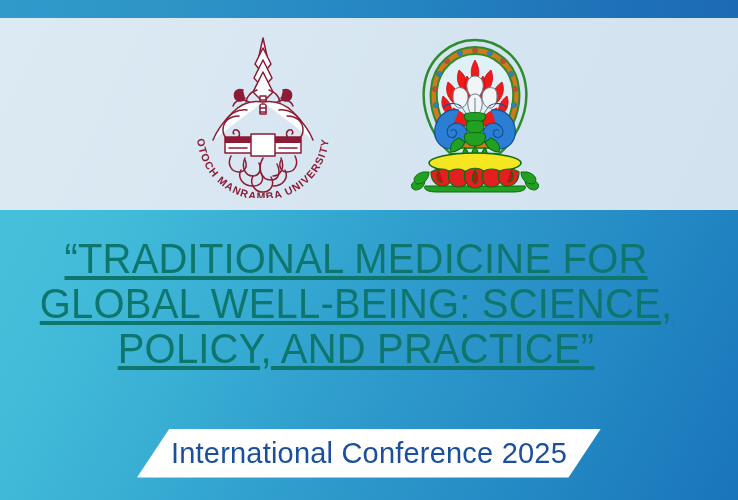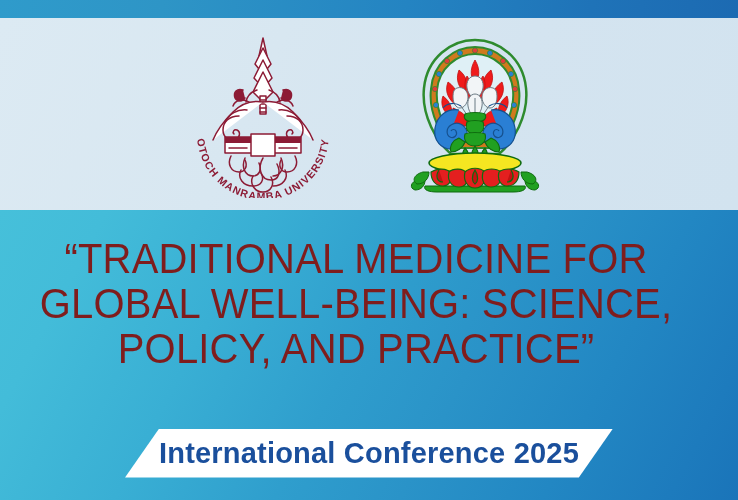--- a/index.html
+++ b/index.html
@@ -62,21 +62,22 @@
                 #1a74b9 100%);
   }
 
   
   .title-block {
     position: absolute;
     left: 0;
     top: 236px;
     width: 712px;
     text-align: center;
-    color: #7f1d1d;
+    color: #0f766e;
+    text-decoration: underline;
   }
   .title-line {
     font-family: "Liberation Sans Narrow", "Liberation Sans", sans-serif;
     font-weight: 400;
     font-size: 43px;
     line-height: 45px;
     letter-spacing: 0.2px;
     white-space: nowrap;
     transform: scaleX(0.93);
     transform-origin: center center;
@@ -96,21 +97,21 @@
   .banner {
     position: relative;
     background: #ffffff;
     padding: 5px 34px 6px 34px;
     clip-path: polygon(7% 0%, 100% 0%, 93% 100%, 0% 100%);
     display: inline-block;
   }
   .banner-text {
     font-family: "Liberation Sans", sans-serif;
     font-size: 29px;
-    font-weight: 700;
+    font-weight: 400;
     color: #1a4f9c;
     letter-spacing: 0.2px;
     white-space: nowrap;
     line-height: 38px;
   }
 </style>
 </head>
 <body>
 
 <div id="poster">

